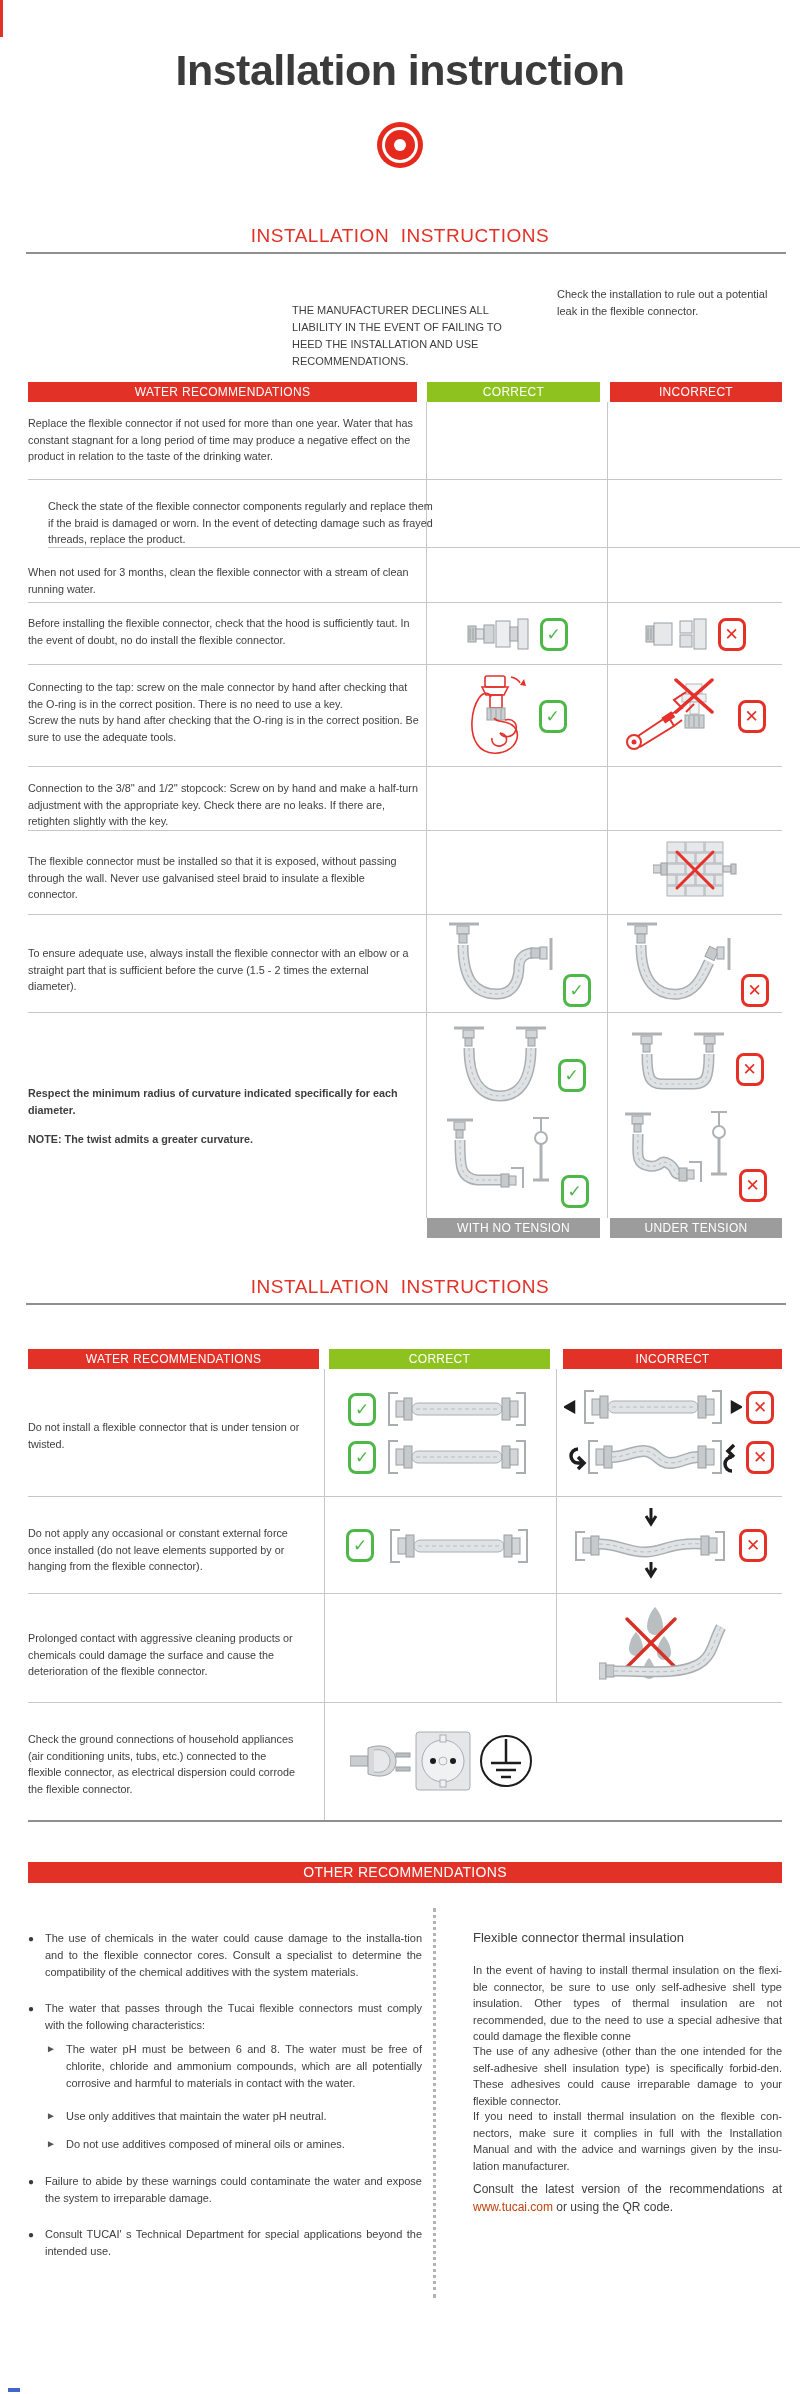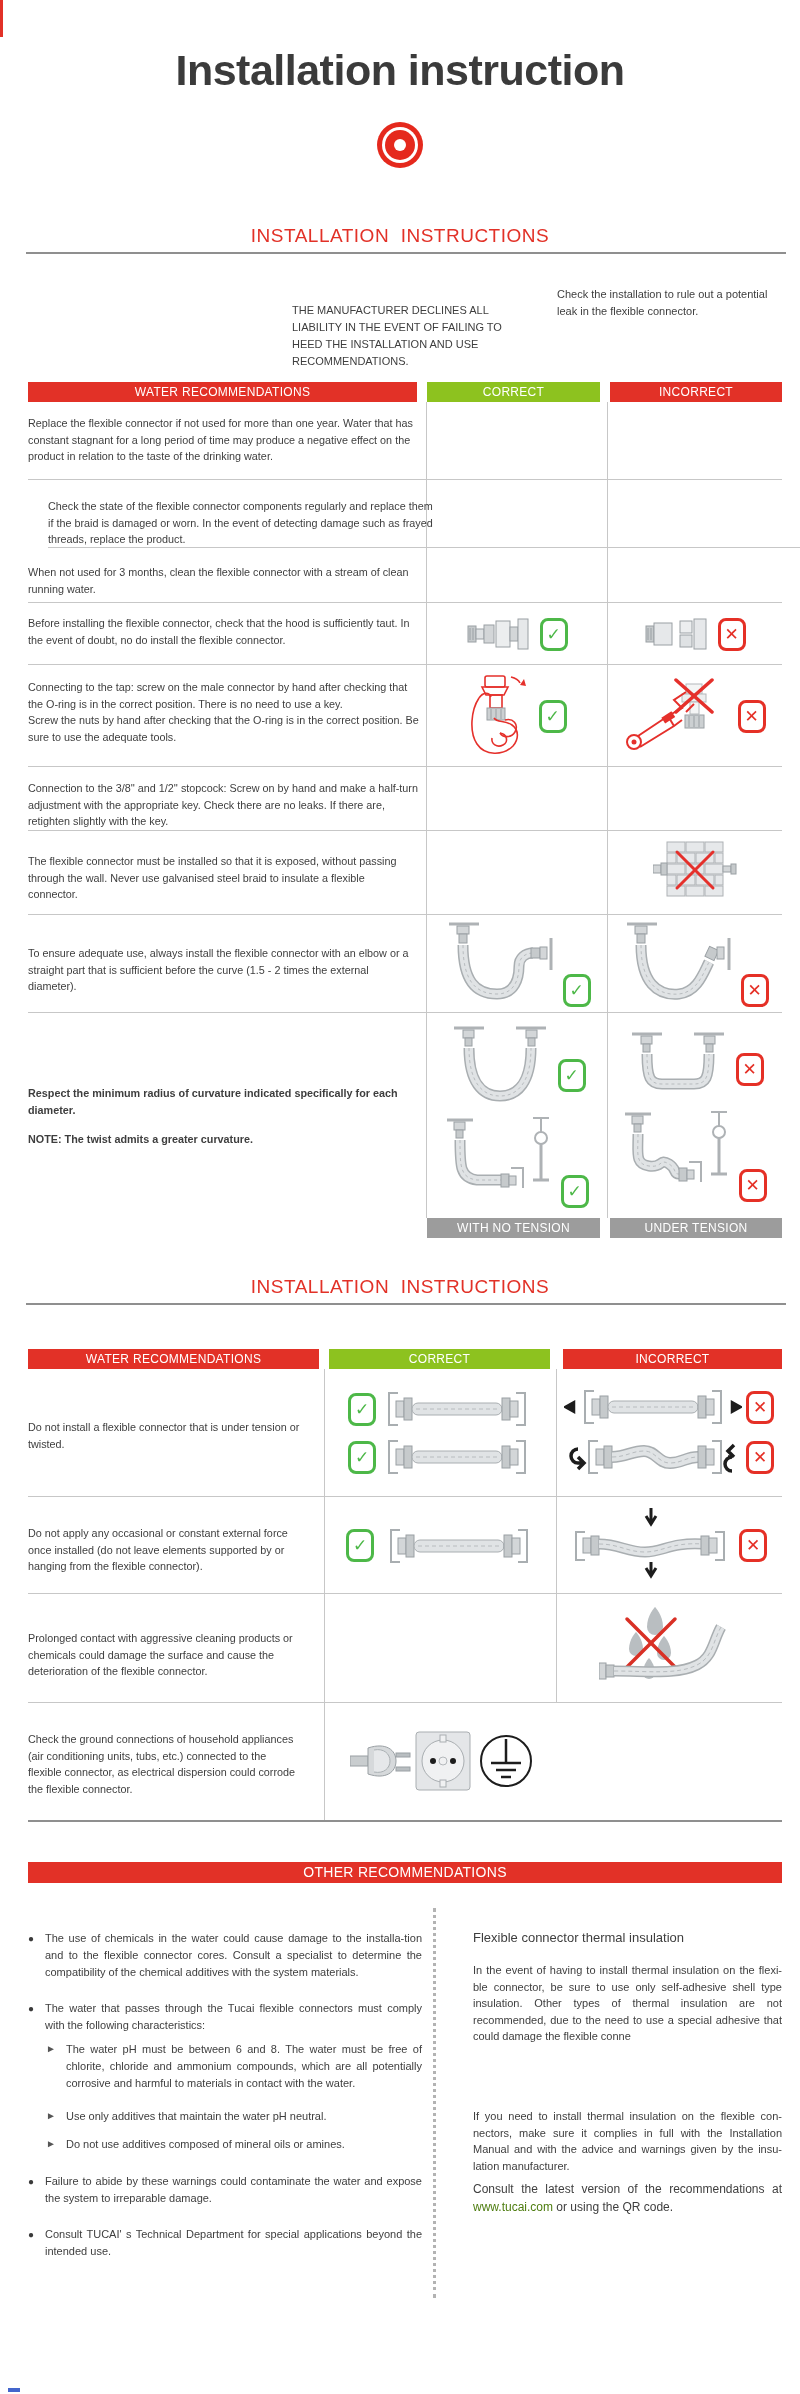--- a/index.html
+++ b/index.html
@@ -47,21 +47,21 @@
   .banner{left:28px;width:754px;height:21px;line-height:21px;background:#e23127;color:#fff;
     text-align:center;font-size:14px;letter-spacing:0.3px;}
   
   .bullet-item{position:absolute;left:28px;width:394px;font-size:11px;line-height:1.55;text-align:justify;}
   .bullet-item .bt{position:absolute;left:0;top:1px;font-size:10px;color:#3a3a3a;}
   .bullet-item .btxt{display:block;margin-left:17px;}
   .sub-item{position:absolute;left:66px;width:356px;font-size:11px;line-height:1.55;text-align:justify;}
   .sub-item .bt{position:absolute;left:-20px;top:0;font-size:10px;color:#555;}
   .rightcol{position:absolute;left:473px;width:309px;font-size:11px;line-height:1.5;text-align:justify;}
   .dotted{position:absolute;left:433px;top:1908px;height:390px;width:0;border-left:3px dotted #b3b3b3;}
-  .link{color:#4d7c0f;}
+  .link{color:#c2410c;}
   .edge-red{left:0;top:0;width:3px;height:37px;background:#e23127;}
   .edge-blue{left:8px;top:2388px;width:12px;height:4px;background:#4466cc;}
   svg{display:block;}
 </style>
 </head>
 <body>
 
 <div class="page">
 
   <div class="abs edge-red"></div>
@@ -520,18 +520,19 @@
     <span class="bt">●</span>
     <span class="btxt">Failure to abide by these warnings could contaminate the water and expose the system to irreparable damage.</span>
   </div>
   <div class="bullet-item" style="top:2226px;">
     <span class="bt">●</span>
     <span class="btxt">Consult TUCAI' s Technical Department for special applications beyond the intended use.</span>
   </div>
 
   <div class="rightcol" style="top:1928px;text-align:left;font-size:13px;">Flexible connector thermal insulation</div>
   <div class="rightcol" style="top:1962px;">In the event of having to install thermal insulation on the flexi-ble connector, be sure to use only self-adhesive shell type insulation. Other types of thermal insulation are not recommended, due to the need to use a special adhesive that could damage the flexible conne</div>
+  <div class="rightcol" style="top:2043px;">The use of any adhesive (other than the one intended for the self-adhesive shell insulation type) is specifically forbid-den. These adhesives could cause irreparable damage to your flexible connector.</div>
   <div class="rightcol" style="top:2108px;">If you need to install thermal insulation on the flexible con-nectors, make sure it complies in full with the Installation Manual and with the advice and warnings given by the insu-lation manufacturer.</div>
   <div class="rightcol" style="top:2180px;font-size:12px;">
     <span>Consult the latest version of the recommendations at </span><span class="link">www.tucai.com</span><span> or using the QR code.</span>
   </div>
 
 </div>
 
 </body></html>

